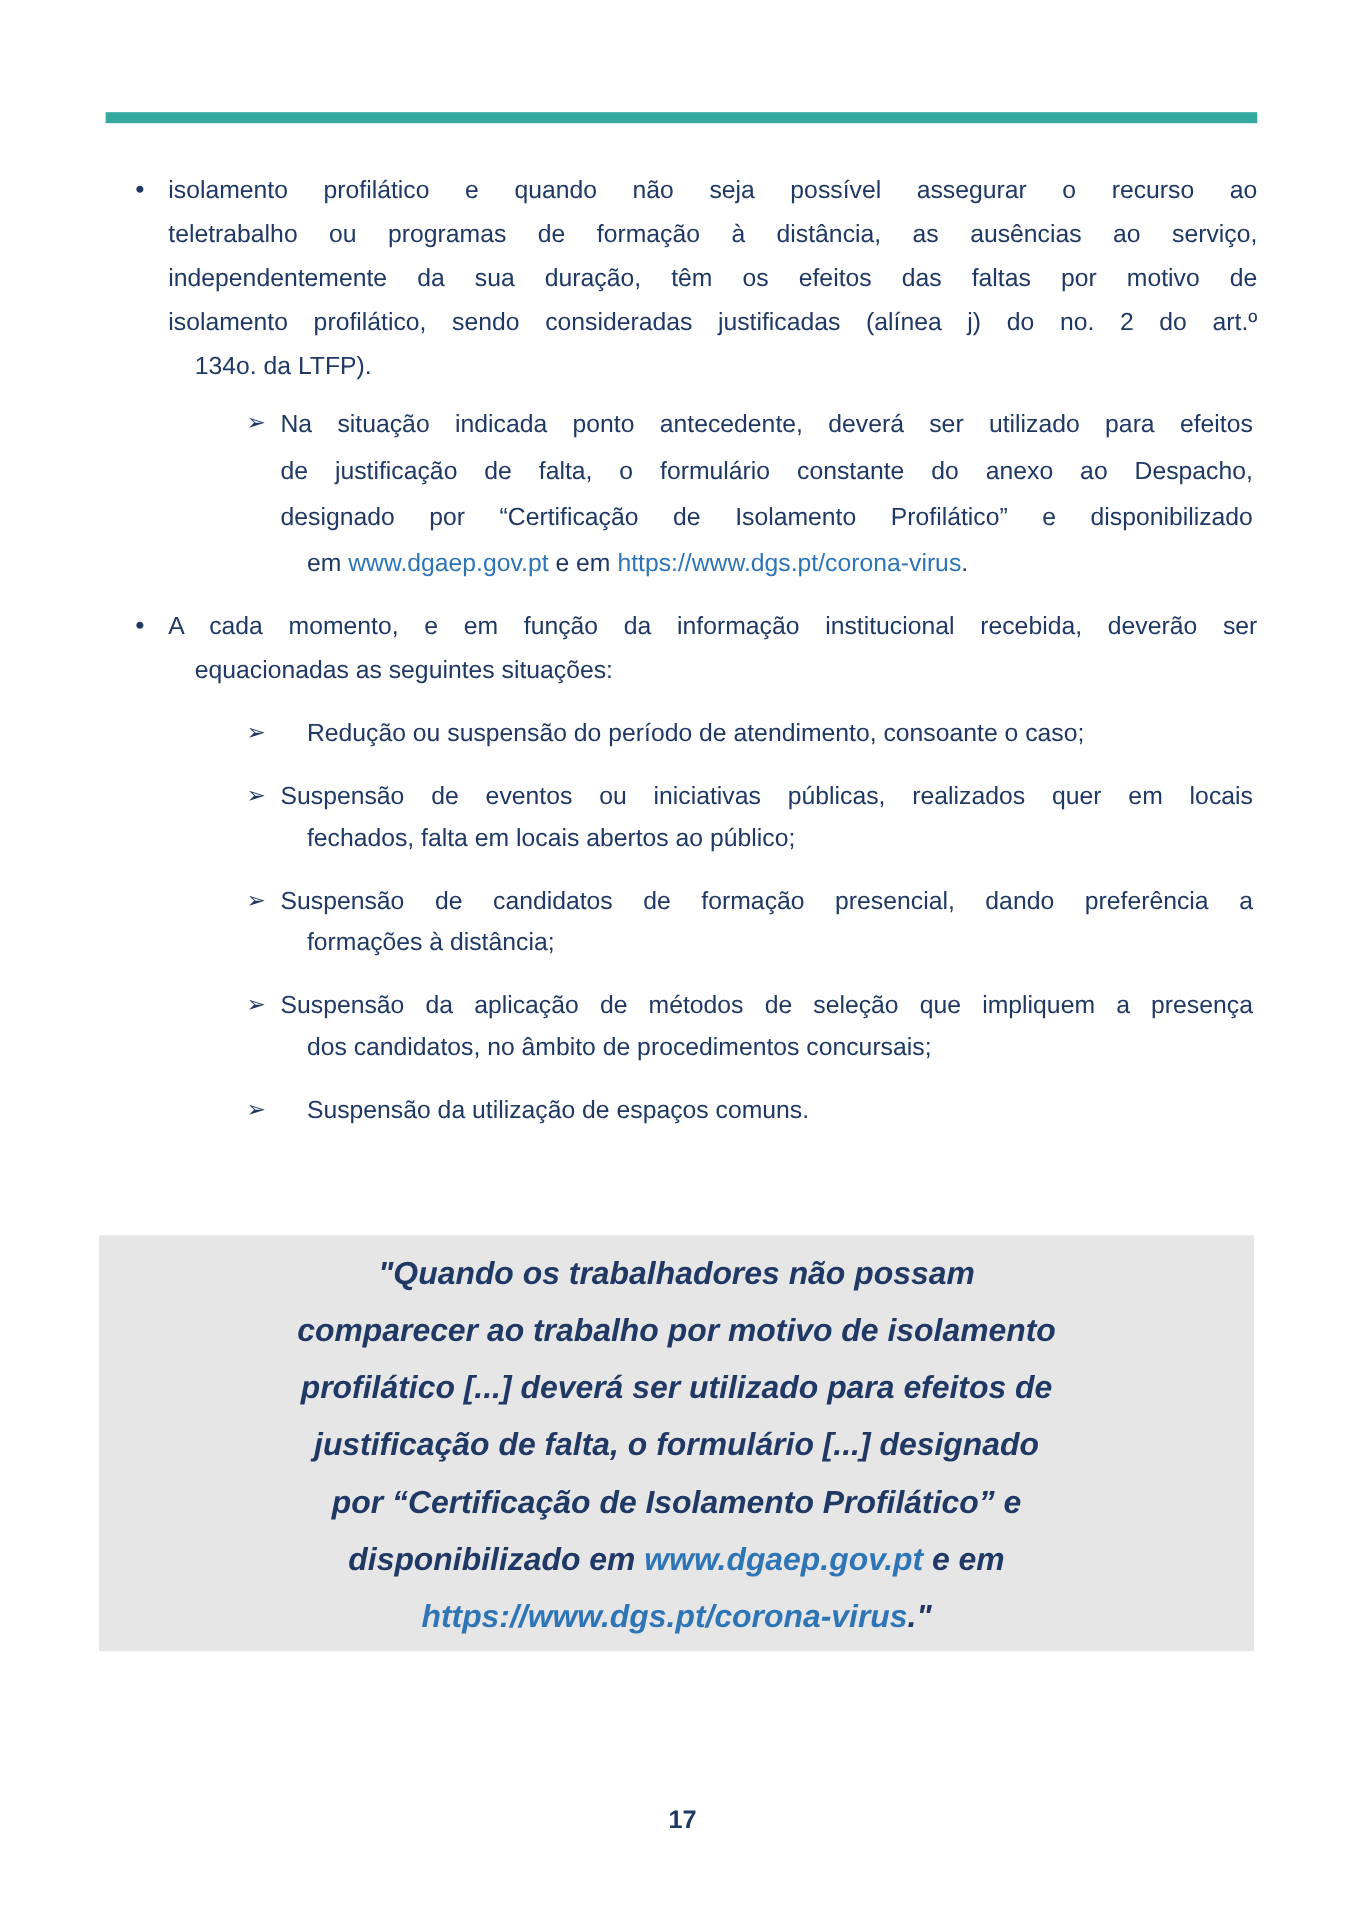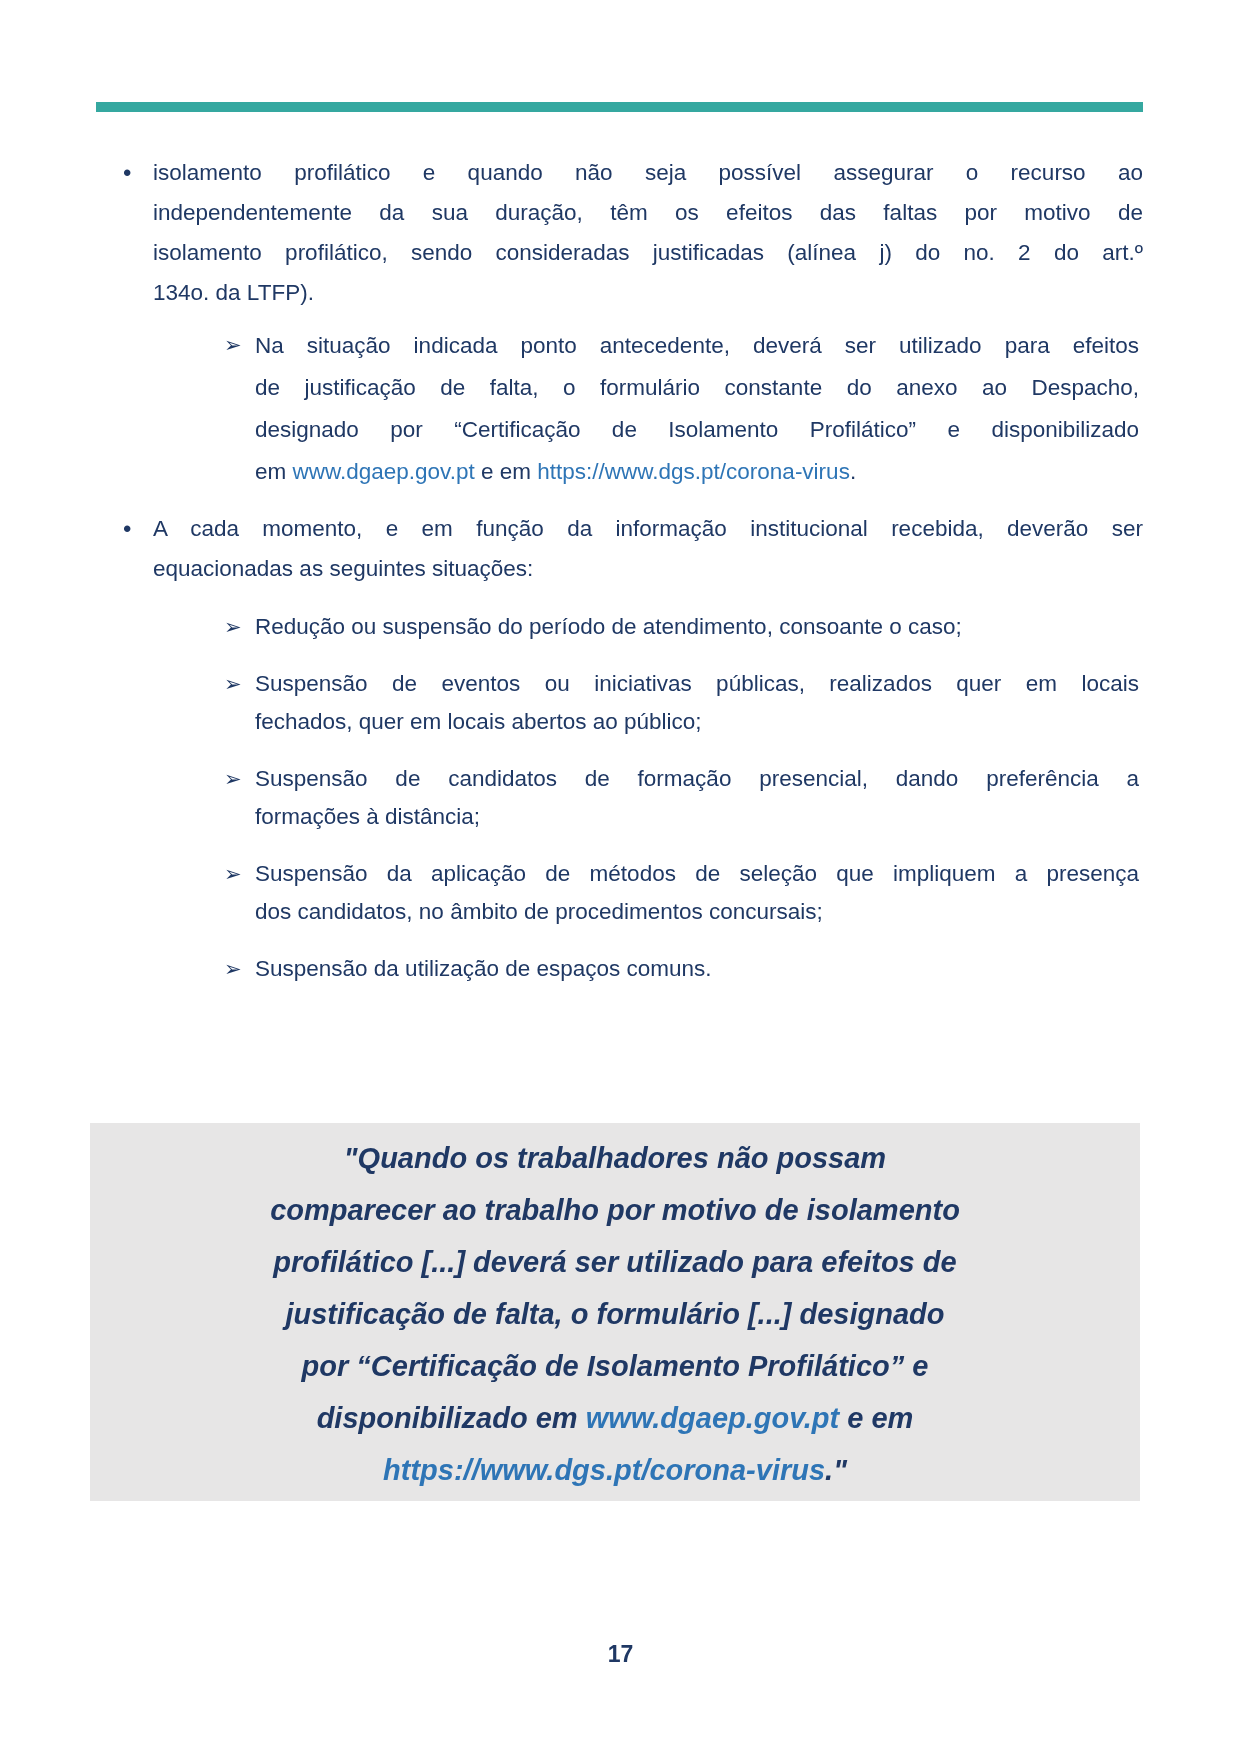--- a/index.html
+++ b/index.html
@@ -26,21 +26,21 @@
   
   .lvl1 .marker { left:27px; font-size:24px; line-height:40px; }
   .lvl1 .txt { margin-left:57px; width:990px; }
 
   
   .lvl2 .marker { left:128px; font-size:21px; line-height:40px; }
   .lvl2 .txt { margin-left:159px; width:884px; }
 
   .b-line { font-size:22.5px; line-height:40px; white-space:nowrap; }
   .jl { white-space:normal; text-align:justify; text-align-last:justify; }
-  .ll { text-align:left; white-space:normal; }
+  .ll { text-align:left; white-space:normal;margin-left:24px; }
 
   .sub1 { margin-top:12px; }
   .sub1 .b-line { line-height:42px; }
   .bullet2 { margin-top:16px; }
   .arrow-item { margin-top:19px; }
   .arrow-item .b-line { line-height:38px; }
   .arrow-item .marker { line-height:38px; }
 
   a.doc-link { color:var(--link-blue); cursor:pointer; }
 
@@ -66,20 +66,21 @@
 <div class="page">
 
   <div class="top-bar"></div>
 
   <div class="content">
 
     <div class="row lvl1">
       <span class="marker">•</span>
       <div class="txt">
         <div class="b-line jl">isolamento profilático e quando não seja possível assegurar o recurso ao</div>
+        <div class="b-line jl">teletrabalho ou programas de formação à distância, as ausências ao serviço,</div>
         <div class="b-line jl">independentemente da sua duração, têm os efeitos das faltas por motivo de</div>
         <div class="b-line jl">isolamento profilático, sendo consideradas justificadas (alínea j) do no. 2 do art.º</div>
         <div class="b-line ll">134o. da LTFP).</div>
       </div>
     </div>
 
     <div class="row lvl2 sub1">
       <span class="marker">➢</span>
       <div class="txt">
         <div class="b-line jl">Na situação indicada ponto antecedente, deverá ser utilizado para efeitos</div>
@@ -103,21 +104,21 @@
       <span class="marker">➢</span>
       <div class="txt">
         <div class="b-line ll">Redução ou suspensão do período de atendimento, consoante o caso;</div>
       </div>
     </div>
 
     <div class="row lvl2 arrow-item">
       <span class="marker">➢</span>
       <div class="txt">
         <div class="b-line jl">Suspensão de eventos ou iniciativas públicas, realizados quer em locais</div>
-        <div class="b-line ll">fechados, quer em locais abertos ao público;</div>
+        <div class="b-line ll">fechados, falta em locais abertos ao público;</div>
       </div>
     </div>
 
     <div class="row lvl2 arrow-item">
       <span class="marker">➢</span>
       <div class="txt">
         <div class="b-line jl">Suspensão de candidatos de formação presencial, dando preferência a</div>
         <div class="b-line ll">formações à distância;</div>
       </div>
     </div>

